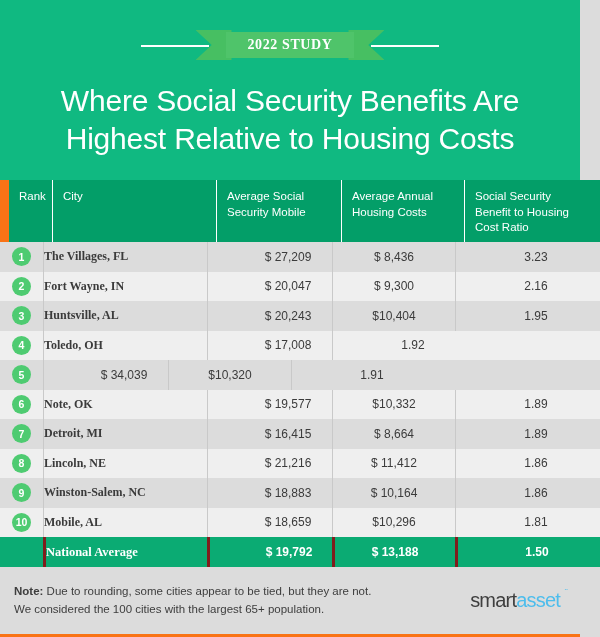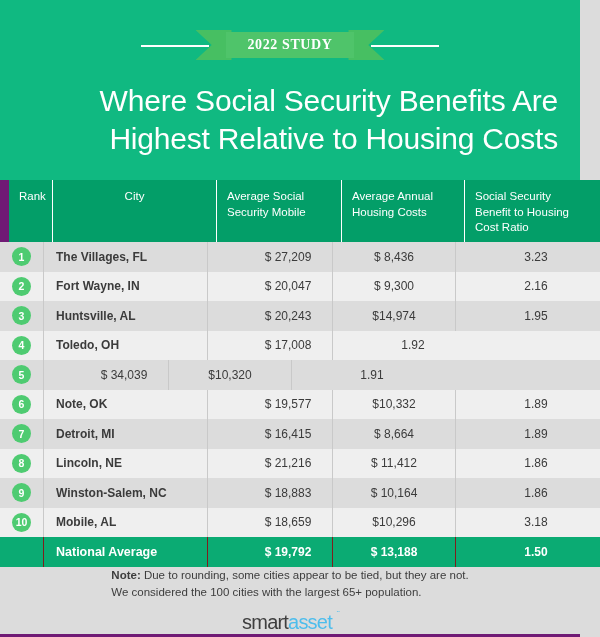--- a/index.html
+++ b/index.html
@@ -9,21 +9,21 @@
     height: 637px;
     font-family: "Liberation Sans", sans-serif;
     background: #dcdcdc;
     overflow: hidden;
   }
 
   .page {
     width: 580px;
     height: 637px;
     position: relative;
-    background: #701a75;
+    background: #f97316;
   }
 
   
   .hero {
     background: #10b981;
     padding-top: 28px;
     padding-bottom: 16px;
     height: 180px;
   }
 
@@ -81,42 +81,42 @@
   .title {
     margin-top: 20px;
     text-align: center;
     color: #ffffff;
     font-size: 30px;
     font-weight: 300;
     line-height: 1.26;
     letter-spacing: -0.2px;
     padding: 0 22px;
   }
-  .title-line { display: block; text-align: right; }
+  .title-line { display: block; }
 
   
   .table { width: 600px; }
 
   .thead {
     display: flex;
     background: #039e68;
     height: 62px;
     margin-left: 9px;
   }
   .thead .cell {
     color: #ffffff;
     font-size: 11.5px;
     line-height: 1.35;
     padding: 9px 10px 0 10px;
     border-left: 1px solid #ffffff;
   }
   .thead .cell:first-child { border-left: none; }
 
   .col-rank  { width: 43px;  flex: 0 0 43px; }
-  .col-city  { width: 164px; flex: 0 0 164px; text-align: center; }
+  .col-city  { width: 164px; flex: 0 0 164px; }
   .col-inc   { width: 125px; flex: 0 0 125px; padding-left: 36px; }
   .col-cost  { width: 123px; flex: 0 0 123px; }
   .col-ratio { width: 145px; flex: 0 0 145px; padding-left: 16px; }
 
   .row {
     display: flex;
     height: 29.5px;
     align-items: stretch;
   }
   .row.odd  { background: #dcdcdc; }
@@ -141,57 +141,56 @@
     background: #4ecb71;
     color: #ffffff;
     font-size: 10.5px;
     font-weight: bold;
     display: flex;
     align-items: center;
     justify-content: center;
     line-height: 1;
   }
   .cell-city {
-    padding-left: 12px;
     font-weight: bold;
     font-size: 12px;
     color: #333333;
+    font-family: Liberation Serif, serif;
   }
   .cell-num {
     justify-content: center;
     font-size: 12.5px;
     color: #444444;
   }
 
   
   .row.total {
     background: #0bab73;
     height: 30px;
   }
   .row.total .cell {
     color: #ffffff;
-    border-left: 1px solid #7f1d1d;
+    border-left: 3px solid #7f1d1d;
   }
   .row.total .cell:first-child { border-left: none; }
   .row.total .cell-city {
     font-weight: bold;
     font-size: 12.5px;
     color: #ffffff;
   }
   .row.total .cell-num { color: #ffffff; font-weight: bold; }
 
   
   .footer {
     background: #dcdcdc;
     height: 67px;
     display: flex;
     align-items: center;
     justify-content: space-between;
     padding: 0 14px 0 14px;
-    flex-direction: column;
   }
   .note {
     font-size: 11.5px;
     color: #3d3d3d;
     line-height: 1.5;
   }
   .note b { font-weight: bold; }
   .note-line { display: block; }
 
   .logo {
@@ -275,21 +274,21 @@
           <div class="cell col-inc cell-num">$ 20,047</div>
           <div class="cell col-cost cell-num">$ 9,300</div>
           <div class="cell col-ratio cell-num">2.16</div>
         </div>
         <div class="row odd">
           <div class="cell col-rank cell-rank">
             <span class="badge">3</span>
           </div>
           <div class="cell col-city cell-city">Huntsville, AL</div>
           <div class="cell col-inc cell-num">$ 20,243</div>
-          <div class="cell col-cost cell-num">$14,974</div>
+          <div class="cell col-cost cell-num">$10,404</div>
           <div class="cell col-ratio cell-num">1.95</div>
         </div>
         <div class="row even">
           <div class="cell col-rank cell-rank">
             <span class="badge">4</span>
           </div>
           <div class="cell col-city cell-city">Toledo, OH</div>
           <div class="cell col-inc cell-num">$ 17,008</div>
           <div class="cell col-ratio cell-num">1.92</div>
         </div>
@@ -337,21 +336,21 @@
           <div class="cell col-cost cell-num">$ 10,164</div>
           <div class="cell col-ratio cell-num">1.86</div>
         </div>
         <div class="row even">
           <div class="cell col-rank cell-rank">
             <span class="badge">10</span>
           </div>
           <div class="cell col-city cell-city">Mobile, AL</div>
           <div class="cell col-inc cell-num">$ 18,659</div>
           <div class="cell col-cost cell-num">$10,296</div>
-          <div class="cell col-ratio cell-num">3.18</div>
+          <div class="cell col-ratio cell-num">1.81</div>
         </div>
       </div>
 
     <div class="row total">
       <div class="cell col-rank cell-rank"></div>
       <div class="cell col-city cell-city">National Average</div>
       <div class="cell col-inc cell-num">$ 19,792</div>
       <div class="cell col-cost cell-num">$ 13,188</div>
       <div class="cell col-ratio cell-num">1.50</div>
     </div>

